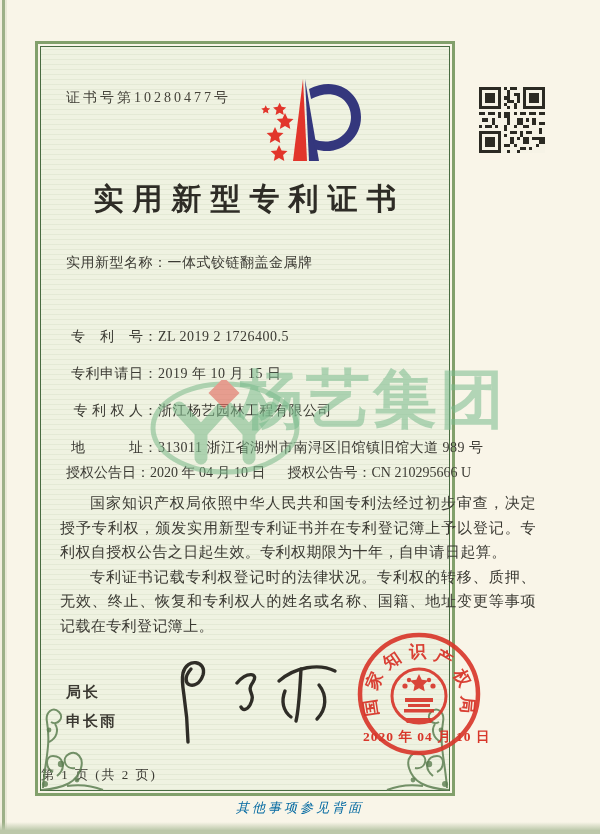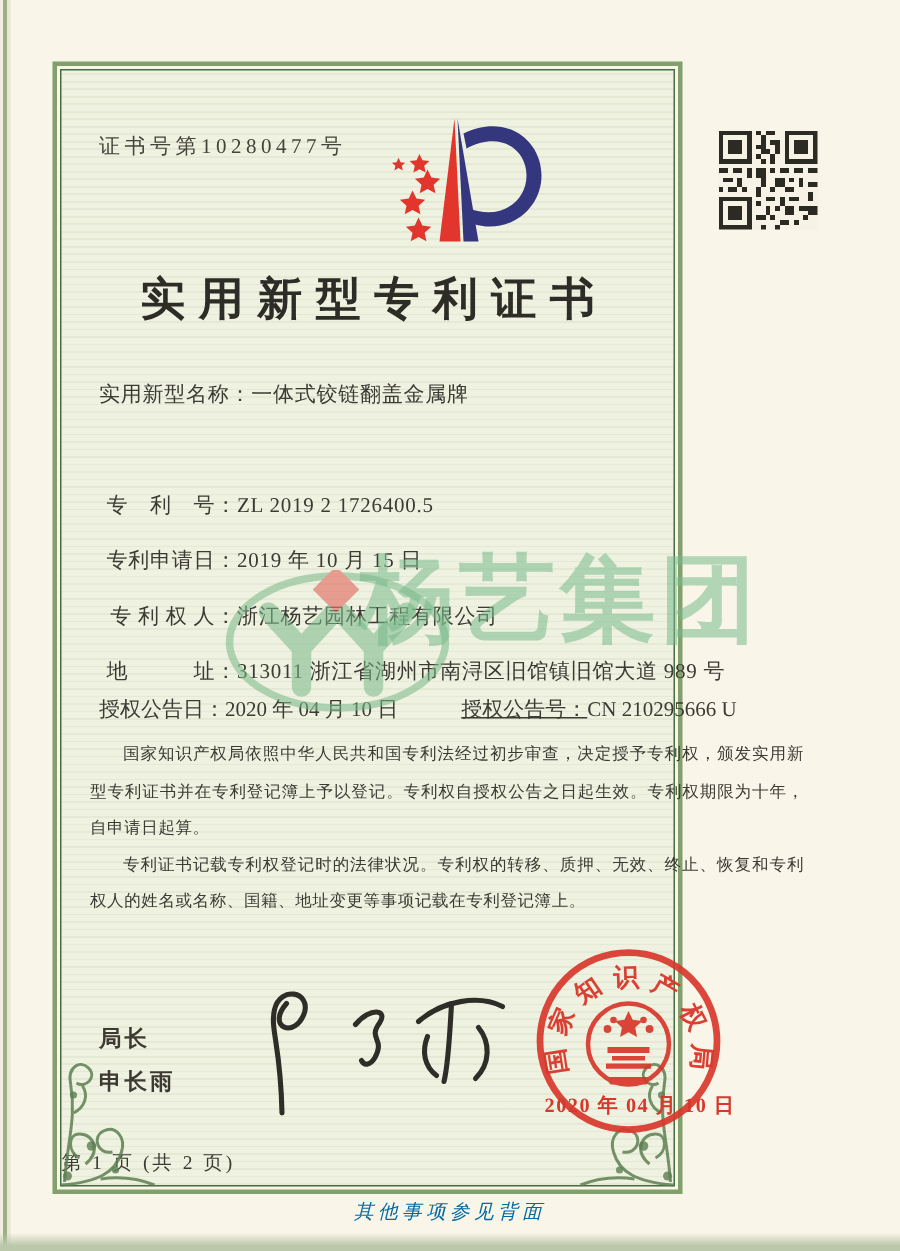--- a/index.html
+++ b/index.html
@@ -41,24 +41,24 @@
     position:absolute; top:132px; left:0; width:100%;
     text-align:center; font-size:30px; font-weight:bold;
     letter-spacing:9px; color:#2e2c26; text-indent:9px;
   }
 
   .field-row { position:absolute; left:25px; width:470px; font-size:14px; letter-spacing:0.5px; white-space:nowrap; }
   .field-row .lbl { display:inline-block; min-width:92px; color:#3b3a33;text-align:right; }
   .field-row .val { color:#3b3a33; }
   .r1{top:207px}.r2{top:244px}.r3{top:281px}.r4{top:318px}.r5{top:355px}.r6{top:392px}
   .grant-row { position:absolute; left:25px; top:417px; width:470px; font-size:14px; white-space:nowrap; }
-  .grant-row .pair2 { margin-left:42px;text-decoration:underline; }
+  .grant-row .pair2 { margin-left:22px; }
 
   .paragraphs { position:absolute; left:19px; top:444px; width:476px;
-    font-size:11px; line-height:24.5px; text-align:justify; color:#3b3a33; letter-spacing:0.4px;}
+    font-size:15px; line-height:24.5px; text-align:justify; color:#3b3a33; letter-spacing:0.4px;}
   .paragraphs p { text-indent:2em; }
 
   
   .watermark { position:absolute; left:100px; top:303px; width:410px; height:150px;
     pointer-events:none; z-index:1; }
   .wm-logo { position:absolute; left:8px; top:30px; width:152px; height:96px; opacity:0.55; }
   .wm-text { position:absolute; left:98px; top:6px; font-size:64px; font-weight:bold;
     color:rgba(120,185,140,0.55); letter-spacing:3px; white-space:nowrap;
     font-family:Liberation Mono, monospace; }
 

